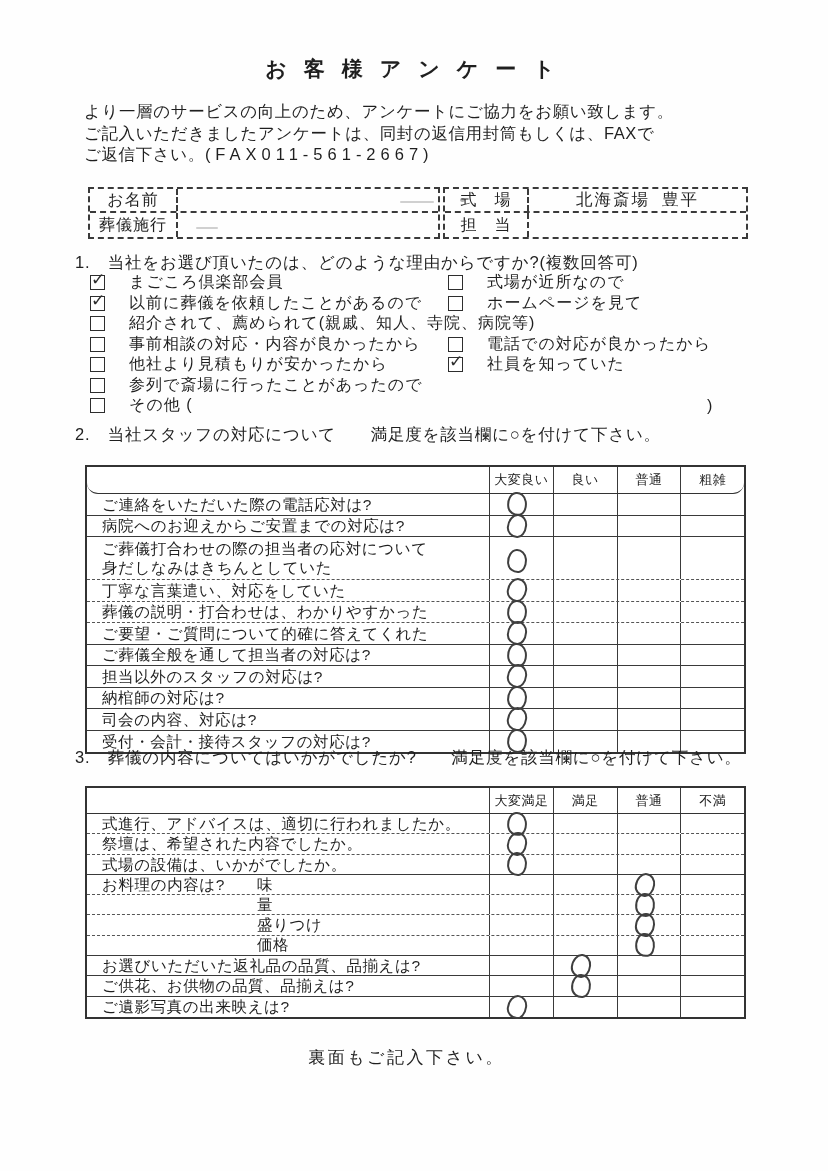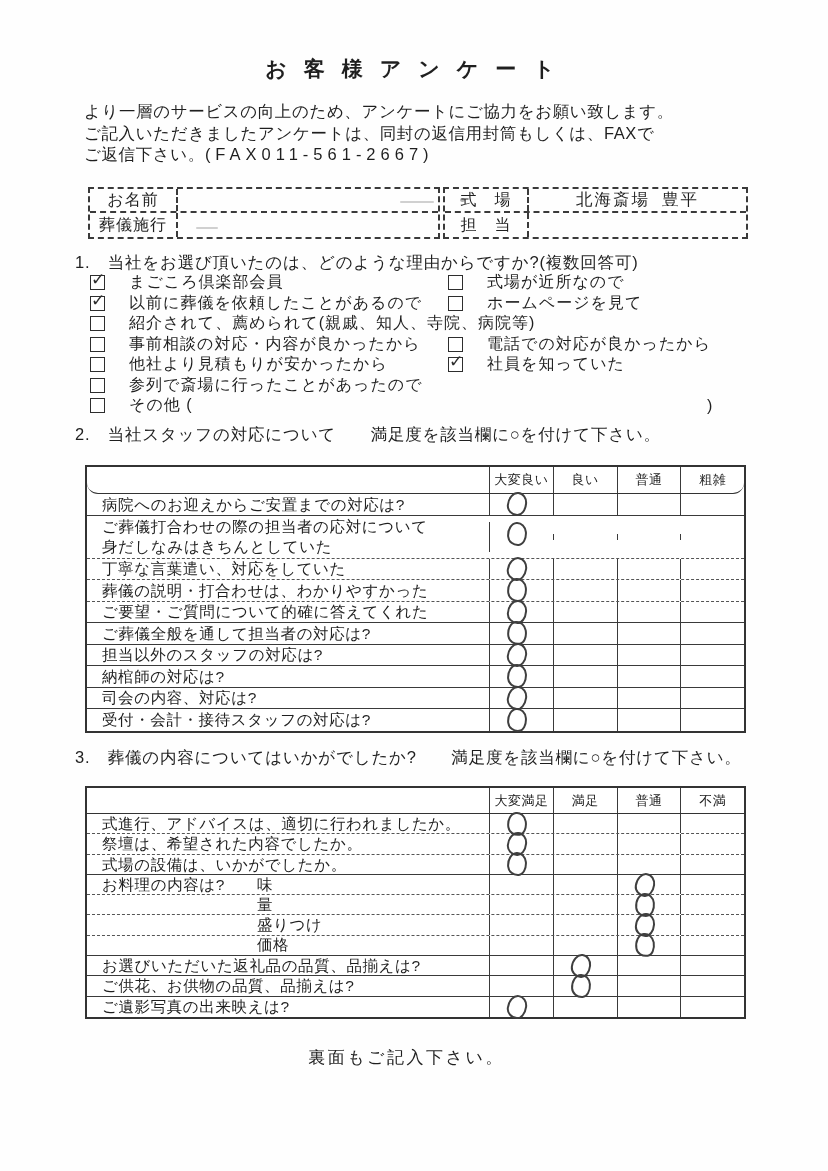--- a/index.html
+++ b/index.html
@@ -49,21 +49,21 @@
   }
   .close-paren{position:absolute;left:632px;top:2px;font-size:16px;}
   
   .stable{position:absolute;left:85px;width:661px;border:2px solid #333;box-sizing:border-box;background:#fff;}
   #q2-table{top:465px;}
   #q3-table{top:786px;}
   .t-row{display:flex;box-sizing:border-box;border-bottom:1.4px solid #3a3a3a;}
   .t-row.sep-dashed{border-bottom:1.5px dashed #555;}
   .t-row:last-child{border-bottom:none;}
   #q2-table .t-row{height:21.5px;}
-  #q2-table .t-row.tall{height:43px;align-items:center;}
+  #q2-table .t-row.tall{height:43px;}
   #q2-table .t-row.t-header{height:27px;border-bottom:1.6px solid #333;border-radius:11px;}
   #q3-table .t-row{height:20.3px;}
   #q3-table .t-row.t-header{height:26px;border-bottom:1.6px solid #333;}
   .t-label{
     width:402px;box-sizing:border-box;padding-left:15px;position:relative;
     display:flex;flex-direction:column;justify-content:center;
     font-size:15.5px;letter-spacing:0.6px;white-space:nowrap;overflow:visible;
   }
   .t-label .lbl{line-height:1.25;}
   .t-label .sub{position:absolute;left:170px;top:50%;transform:translateY(-50%);}
@@ -194,20 +194,31 @@
   <div id="q2-table" class="stable">
       <div class="t-row t-header">
         <div class="t-label"></div>
         <div class="t-cell t-head">大変良い</div>
         <div class="t-cell t-head">良い</div>
         <div class="t-cell t-head">普通</div>
         <div class="t-cell t-head">粗雑</div>
       </div>
       <div class="t-row sep-solid">
         <div class="t-label">
+          <div class="lbl">ご連絡をいただいた際の電話応対は?</div>
+        </div>
+        <div class="t-cell">
+          <span class="circle" style="transform: rotate(-8deg);"></span>
+        </div>
+        <div class="t-cell"></div>
+        <div class="t-cell"></div>
+        <div class="t-cell"></div>
+      </div>
+      <div class="t-row sep-solid">
+        <div class="t-label">
           <div class="lbl">病院へのお迎えからご安置までの対応は?</div>
         </div>
         <div class="t-cell">
           <span class="circle" style="transform: rotate(5deg);"></span>
         </div>
         <div class="t-cell"></div>
         <div class="t-cell"></div>
         <div class="t-cell"></div>
       </div>
       <div class="t-row sep-dashed tall">

